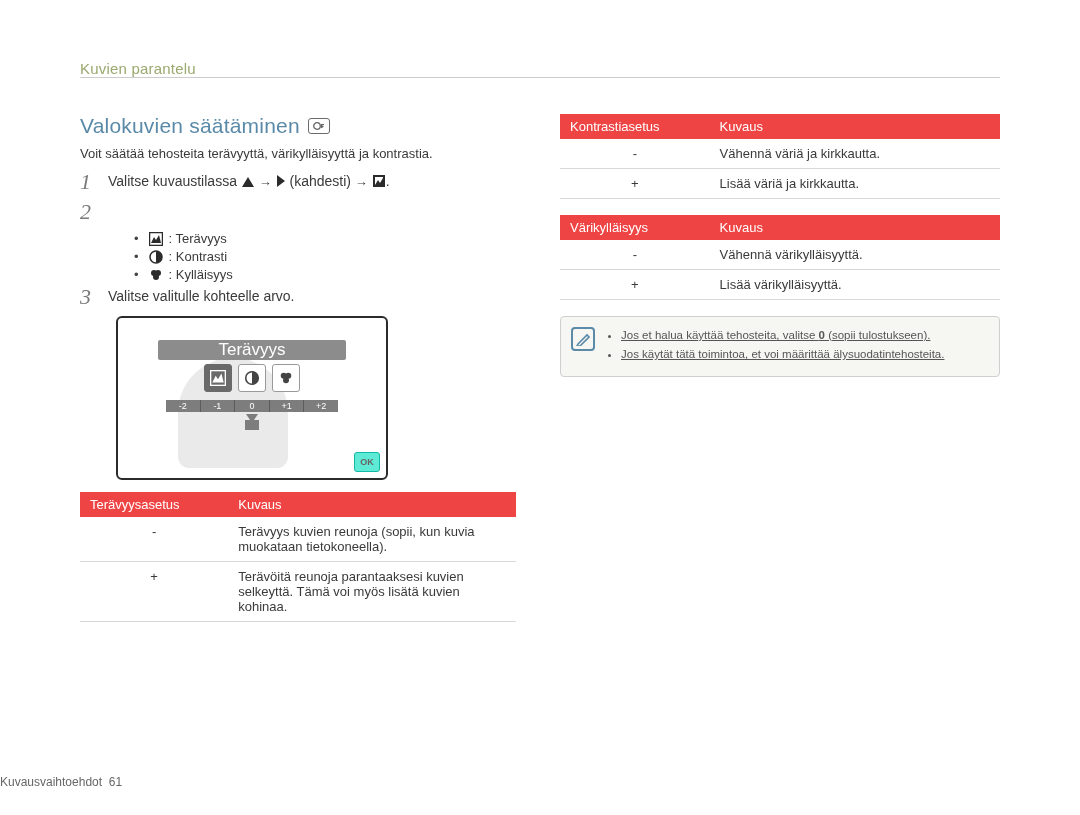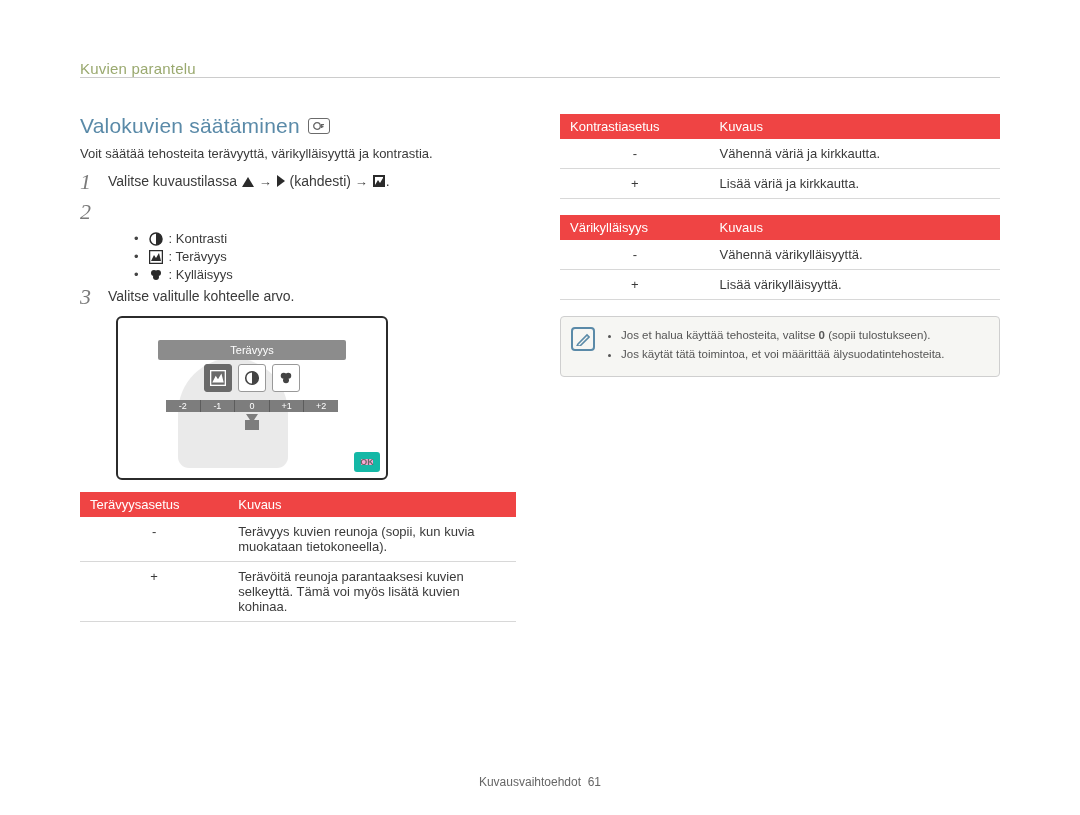--- a/index.html
+++ b/index.html
@@ -109,21 +109,21 @@
     background: #e8e8e8;
     border-radius: 50% 50% 10% 10%;
     opacity: 0.9;
   }
   .screen-label-bar {
     position: absolute;
     top: 22px; left: 40px; right: 40px;
     height: 20px;
     background: #8c8c8c;
     color: #fff;
-    font-size: 11px;
+    font-size: 17px;
     display:flex; align-items:center; justify-content:center;
     border-radius: 2px;
   }
   .screen-icons-row {
     position:absolute;
     top: 46px; left:0; right:0;
     display:flex; justify-content:center; gap:6px;
   }
   .screen-ico-box {
     width:28px; height:28px;
@@ -163,24 +163,24 @@
     position:absolute;
     left:calc(50% - 7px);
     top:20px;
     width:14px;height:10px;
     background:#7d7d7d;
   }
   .ok-badge {
     position:absolute;
     right:6px; bottom:6px;
     width:26px; height:20px;
-    border:7px solid #14b8a6;
+    border:1px solid #14b8a6;
     border-radius:3px;
     display:flex;align-items:center;justify-content:center;
-    font-size:9px;font-weight:bold;color:#666;background:#f9a8d4;
+    font-size:9px;font-weight:bold;color:#666;background:#5eead4;
   }
   table.info {
     width: 100%;
     border-collapse: collapse;
     margin-bottom: 16px;
     font-size: 13px;
   }
   table.info th {
     background: #ef4444;
     color: #fff;
@@ -210,26 +210,26 @@
     left:10px; top:10px;
     width:24px;height:24px;
     border:2px solid #5a8aa8;
     border-radius:4px;
     color:#5a8aa8;
     display:flex;align-items:center;justify-content:center;
     font-weight:bold;
     font-size:14px;
   }
   .note-box ul { list-style: disc; margin-left: 12px; }
-  .note-box li { margin-bottom: 2px; }
+  .note-box li { margin-bottom: 2px; text-decoration: underline; }
   .footer {
     position:absolute;
     bottom: 26px;
     left:0; right:0;
-    text-align:center;
+    text-align:left;
     font-size: 12px;
     color:#666;
   }
   .arrow { font-size: 13px; }
 </style>
 </head>
 <body>
 
 <div class="page-header">Kuvien parantelu</div>
 
@@ -279,34 +279,34 @@
       </li>
       <li>
         <span class="step-num">2</span>
       </li>
     </ol>
 
     <ul class="sub">
       <li>
         <span class="ico-sm">
           <svg width="14" height="14" viewBox="0 0 14 14">
+              <rect x="0.5" y="0.5" width="13" height="13" fill="none" stroke="#2b2b2b" stroke-width="1.5"></rect>
+              <polygon points="2,11 5,5 7,8 10,3 12,11" fill="#2b2b2b"></polygon>
+            </svg>
+        </span>
+        <span>: Terävyys</span>
+      </li>
+      <li>
+        <span class="ico-sm">
+          <svg width="14" height="14" viewBox="0 0 14 14">
               <circle cx="7" cy="7" r="6" fill="none" stroke="#2b2b2b" stroke-width="1.5"></circle>
               <path d="M7 1 A6 6 0 0 1 7 13 Z" fill="#2b2b2b"></path>
             </svg>
         </span>
         <span>: Kontrasti</span>
-      </li>
-      <li>
-        <span class="ico-sm">
-          <svg width="14" height="14" viewBox="0 0 14 14">
-              <rect x="0.5" y="0.5" width="13" height="13" fill="none" stroke="#2b2b2b" stroke-width="1.5"></rect>
-              <polygon points="2,11 5,5 7,8 10,3 12,11" fill="#2b2b2b"></polygon>
-            </svg>
-        </span>
-        <span>: Terävyys</span>
       </li>
       <li>
         <span class="ico-sm">
           <svg width="14" height="14" viewBox="0 0 14 14">
               <circle cx="5" cy="5" r="3" fill="#2b2b2b"></circle>
               <circle cx="9" cy="5" r="3" fill="#2b2b2b"></circle>
               <circle cx="7" cy="9" r="3" fill="#2b2b2b"></circle>
             </svg>
         </span>
         <span>: Kylläisyys</span>

